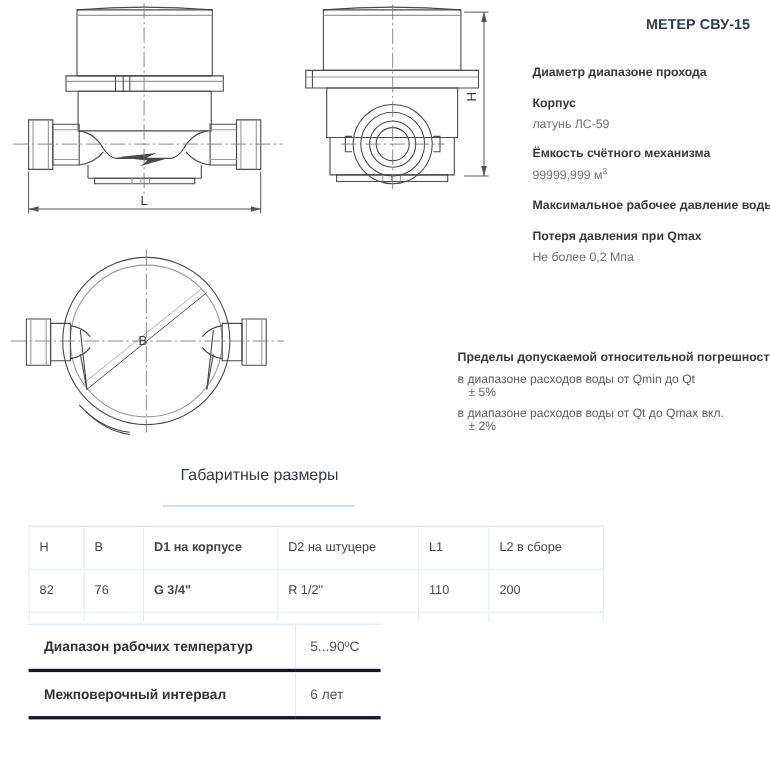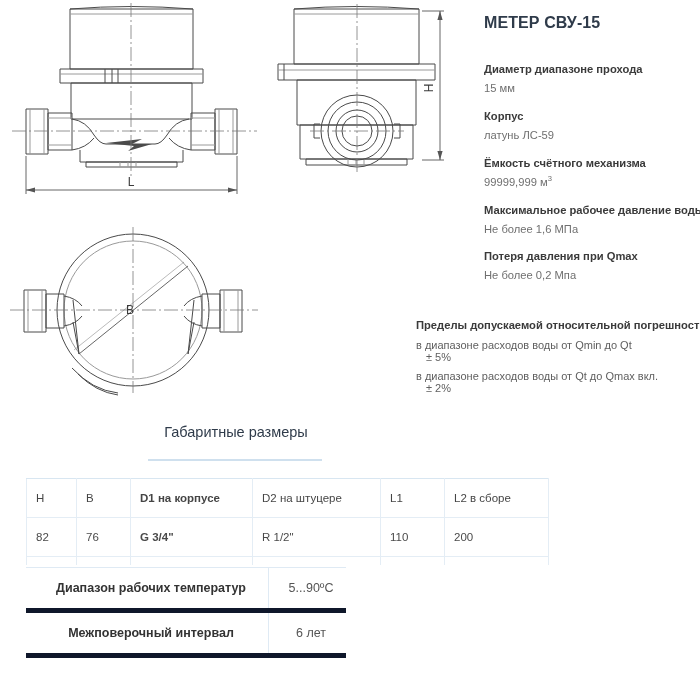--- a/index.html
+++ b/index.html
@@ -23,25 +23,25 @@
   .drawing svg { display: block; }
 
   
   #spec-panel {
     position: absolute;
     left: 484px;
     top: 14px;
     width: 216px;
   }
   #product-title {
-    font-size: 16px;
+    font-size: 13px;
     font-weight: bold;
     color: #2f3b4a;
     letter-spacing: 0.1px;
-    text-align: left;
+    text-align: right;
     margin: 0 0 30px 0;
     padding-right: 18px;
     white-space: nowrap;
   }
   .spec-item { margin-bottom: 12.5px; }
   .spec-label {
     font-size: 11.2px;
     font-weight: bold;
     color: #3a3a3a;
     line-height: 1.35;
@@ -155,23 +155,22 @@
     width: 320px;
     border-collapse: collapse;
     table-layout: fixed;
   }
   #param-table td {
     padding: 10px 6px 10px 14px;
     font-size: 12.5px;
     height: 20px;
     vertical-align: middle;
     border-top: 1px solid #dfeaf4;
-    border-bottom: 5px solid #0f172a;
-    white-space: nowrap;
-    text-align: center;
+    border-bottom: 3px solid #0f172a;
+    white-space: nowrap;
   }
   #param-table td.param-name {
     font-weight: bold;
     color: #333333;
     width: 222px;
     border-right: 1px solid #dfeaf4;
   }
   #param-table td.param-val {
     color: #555555;
     font-weight: normal;
@@ -304,36 +303,34 @@
 
     <text class="dimtxt" x="130" y="92" text-anchor="middle" font-size="9" fill="#4a4a4a">B</text>
   </svg>
 </div>
 
 <div id="spec-panel">
   <div id="product-title">МЕТЕР СВУ-15</div>
 
   <div class="spec-item">
     <div class="spec-label">Диаметр диапазоне прохода</div>
-    <div class="spec-value">15 мм</div>
   </div>
 
   <div class="spec-item">
     <div class="spec-label">Корпус</div>
     <div class="spec-value">латунь ЛС-59</div>
   </div>
 
   <div class="spec-item">
     <div class="spec-label">Ёмкость счётного механизма</div>
     <div class="spec-value"><span>99999,999 м</span><sup>3</sup></div>
   </div>
 
   <div class="spec-item">
     <div class="spec-label">Максимальное рабочее давление воды</div>
-    <div class="spec-value">Не более 1,6 МПа</div>
   </div>
 
   <div class="spec-item">
     <div class="spec-label">Потеря давления при Qmax</div>
     <div class="spec-value">Не более 0,2 Мпа</div>
   </div>
 </div>
 
 <div id="accuracy-block">
   <div id="accuracy-title">Пределы допускаемой относительной погрешности</div>

